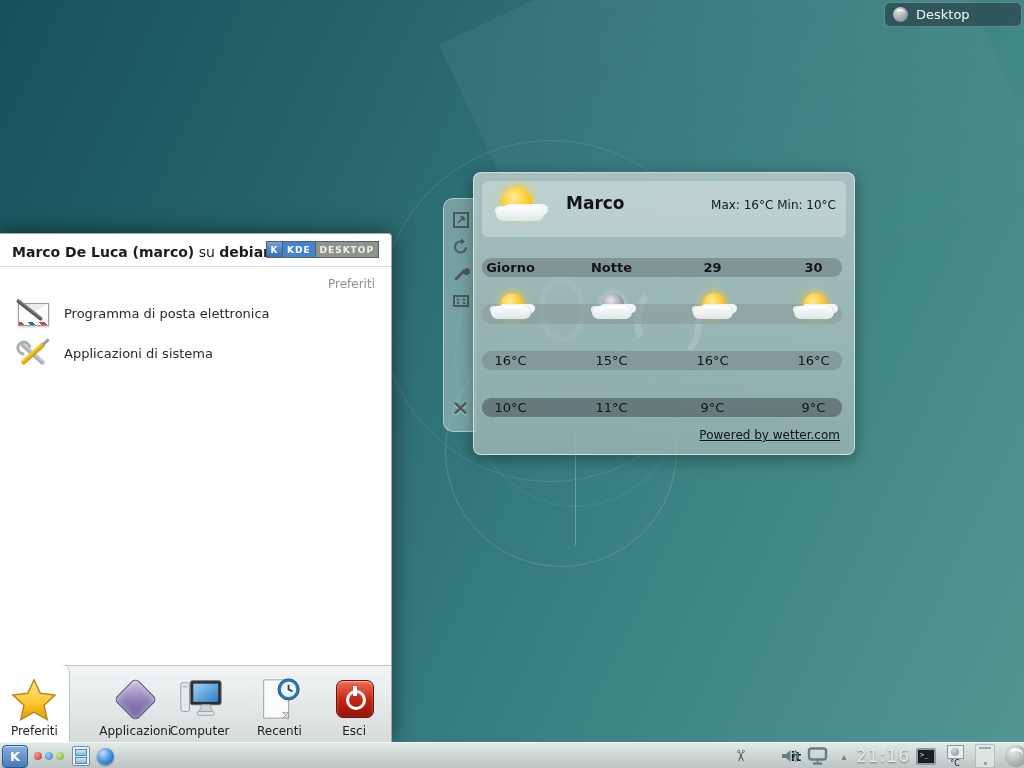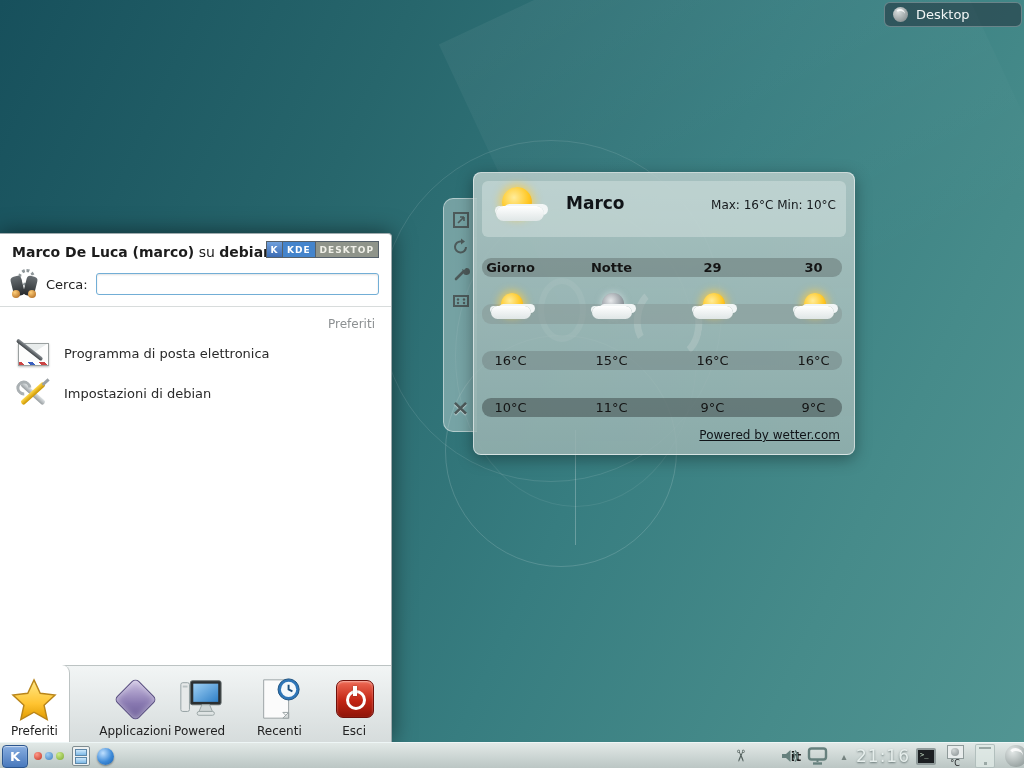--- a/index.html
+++ b/index.html
@@ -298,46 +298,36 @@
 
 <div class="kickoff">
   <div class="k-header">
     <span class="k-user"><b>Marco De Luca (marco)</b><span> su </span><b>debian</b></span>
     <span class="kde-badge">
       <span class="kb-k">K</span>
       <span class="kb-kde">KDE</span>
       <span class="kb-desk">DESKTOP</span>
     </span>
   </div>
-  <div class="k-search">
-    <span class="ic-binoc">
-      <span class="tube l"></span>
-        <span class="tube r"></span>
-        <span class="lens l"></span>
-        <span class="lens r"></span>
-    </span>
-    <span class="k-search-label">Cerca:</span>
-    <input class="k-input" type="text" value="" style="">
-  </div>
   <div class="k-sep"></div>
   <div class="k-section">Preferiti</div>
 
   <div class="k-item">
     <span class="icon34">
         <span class="ic-mail"></span>
         <span class="ic-pen"></span>
       </span>
     <span class="k-label">Programma di posta elettronica</span>
   </div>
   <div class="k-item">
     <span class="icon34">
         <span class="ic-wrench"></span>
         <span class="ic-screwdriver"></span>
       </span>
-    <span class="k-label">Impostazioni di debian</span>
+    <span class="k-label">Applicazioni di sistema</span>
   </div>
 
   <div class="k-tabbar">
     <div class="k-tab t-preferiti active">
       <span class="tabicon">
         <svg viewBox="0 0 48 46">
             <defs>
               <linearGradient id="gstar" x1="0" y1="0" x2="0" y2="1">
                 <stop offset="0" stop-color="#ffe98a"></stop>
                 <stop offset="0.6" stop-color="#ffc431"></stop>
@@ -365,21 +355,21 @@
               <linearGradient id="gscr" x1="0" y1="0" x2="1" y2="1">
                 <stop offset="0" stop-color="#9ed0f5"></stop>
                 <stop offset="1" stop-color="#2f7fc6"></stop>
               </linearGradient>
             </defs>
             <rect x="17" y="6" width="26" height="19" fill="url(#gscr)"></rect>
             <path d="M26 28 L34 28 L37 35 L23 35 Z" fill="#cfd6d6" stroke="#9aa5a5"></path>
             <rect x="21" y="35" width="18" height="4" rx="2" fill="#dfe4e4" stroke="#9aa5a5"></rect>
           </svg>
       </span>
-      <span class="tlabel">Powered</span>
+      <span class="tlabel">Computer</span>
     </div>
     <div class="k-tab t-recenti">
       <span class="tabicon">
         <svg viewBox="0 0 48 46">
             <path d="M8 3 L34 3 L34 43 L8 43 Z M34 43 L28 37 L34 37 Z" fill="#fbfbfb" stroke="#9aa2a4"></path>
             <path d="M28 43 L34 37 L34 43 Z" fill="#d8dcdc" stroke="#9aa2a4"></path>
             <circle cx="34" cy="13" r="11" fill="#2f76b8" stroke="#1c507e"></circle>
             <circle cx="34" cy="13" r="8" fill="#f4f8fb"></circle>
             <path d="M34 8 L34 13 L38 15" stroke="#1c507e" stroke-width="2" fill="none"></path>
           </svg>

